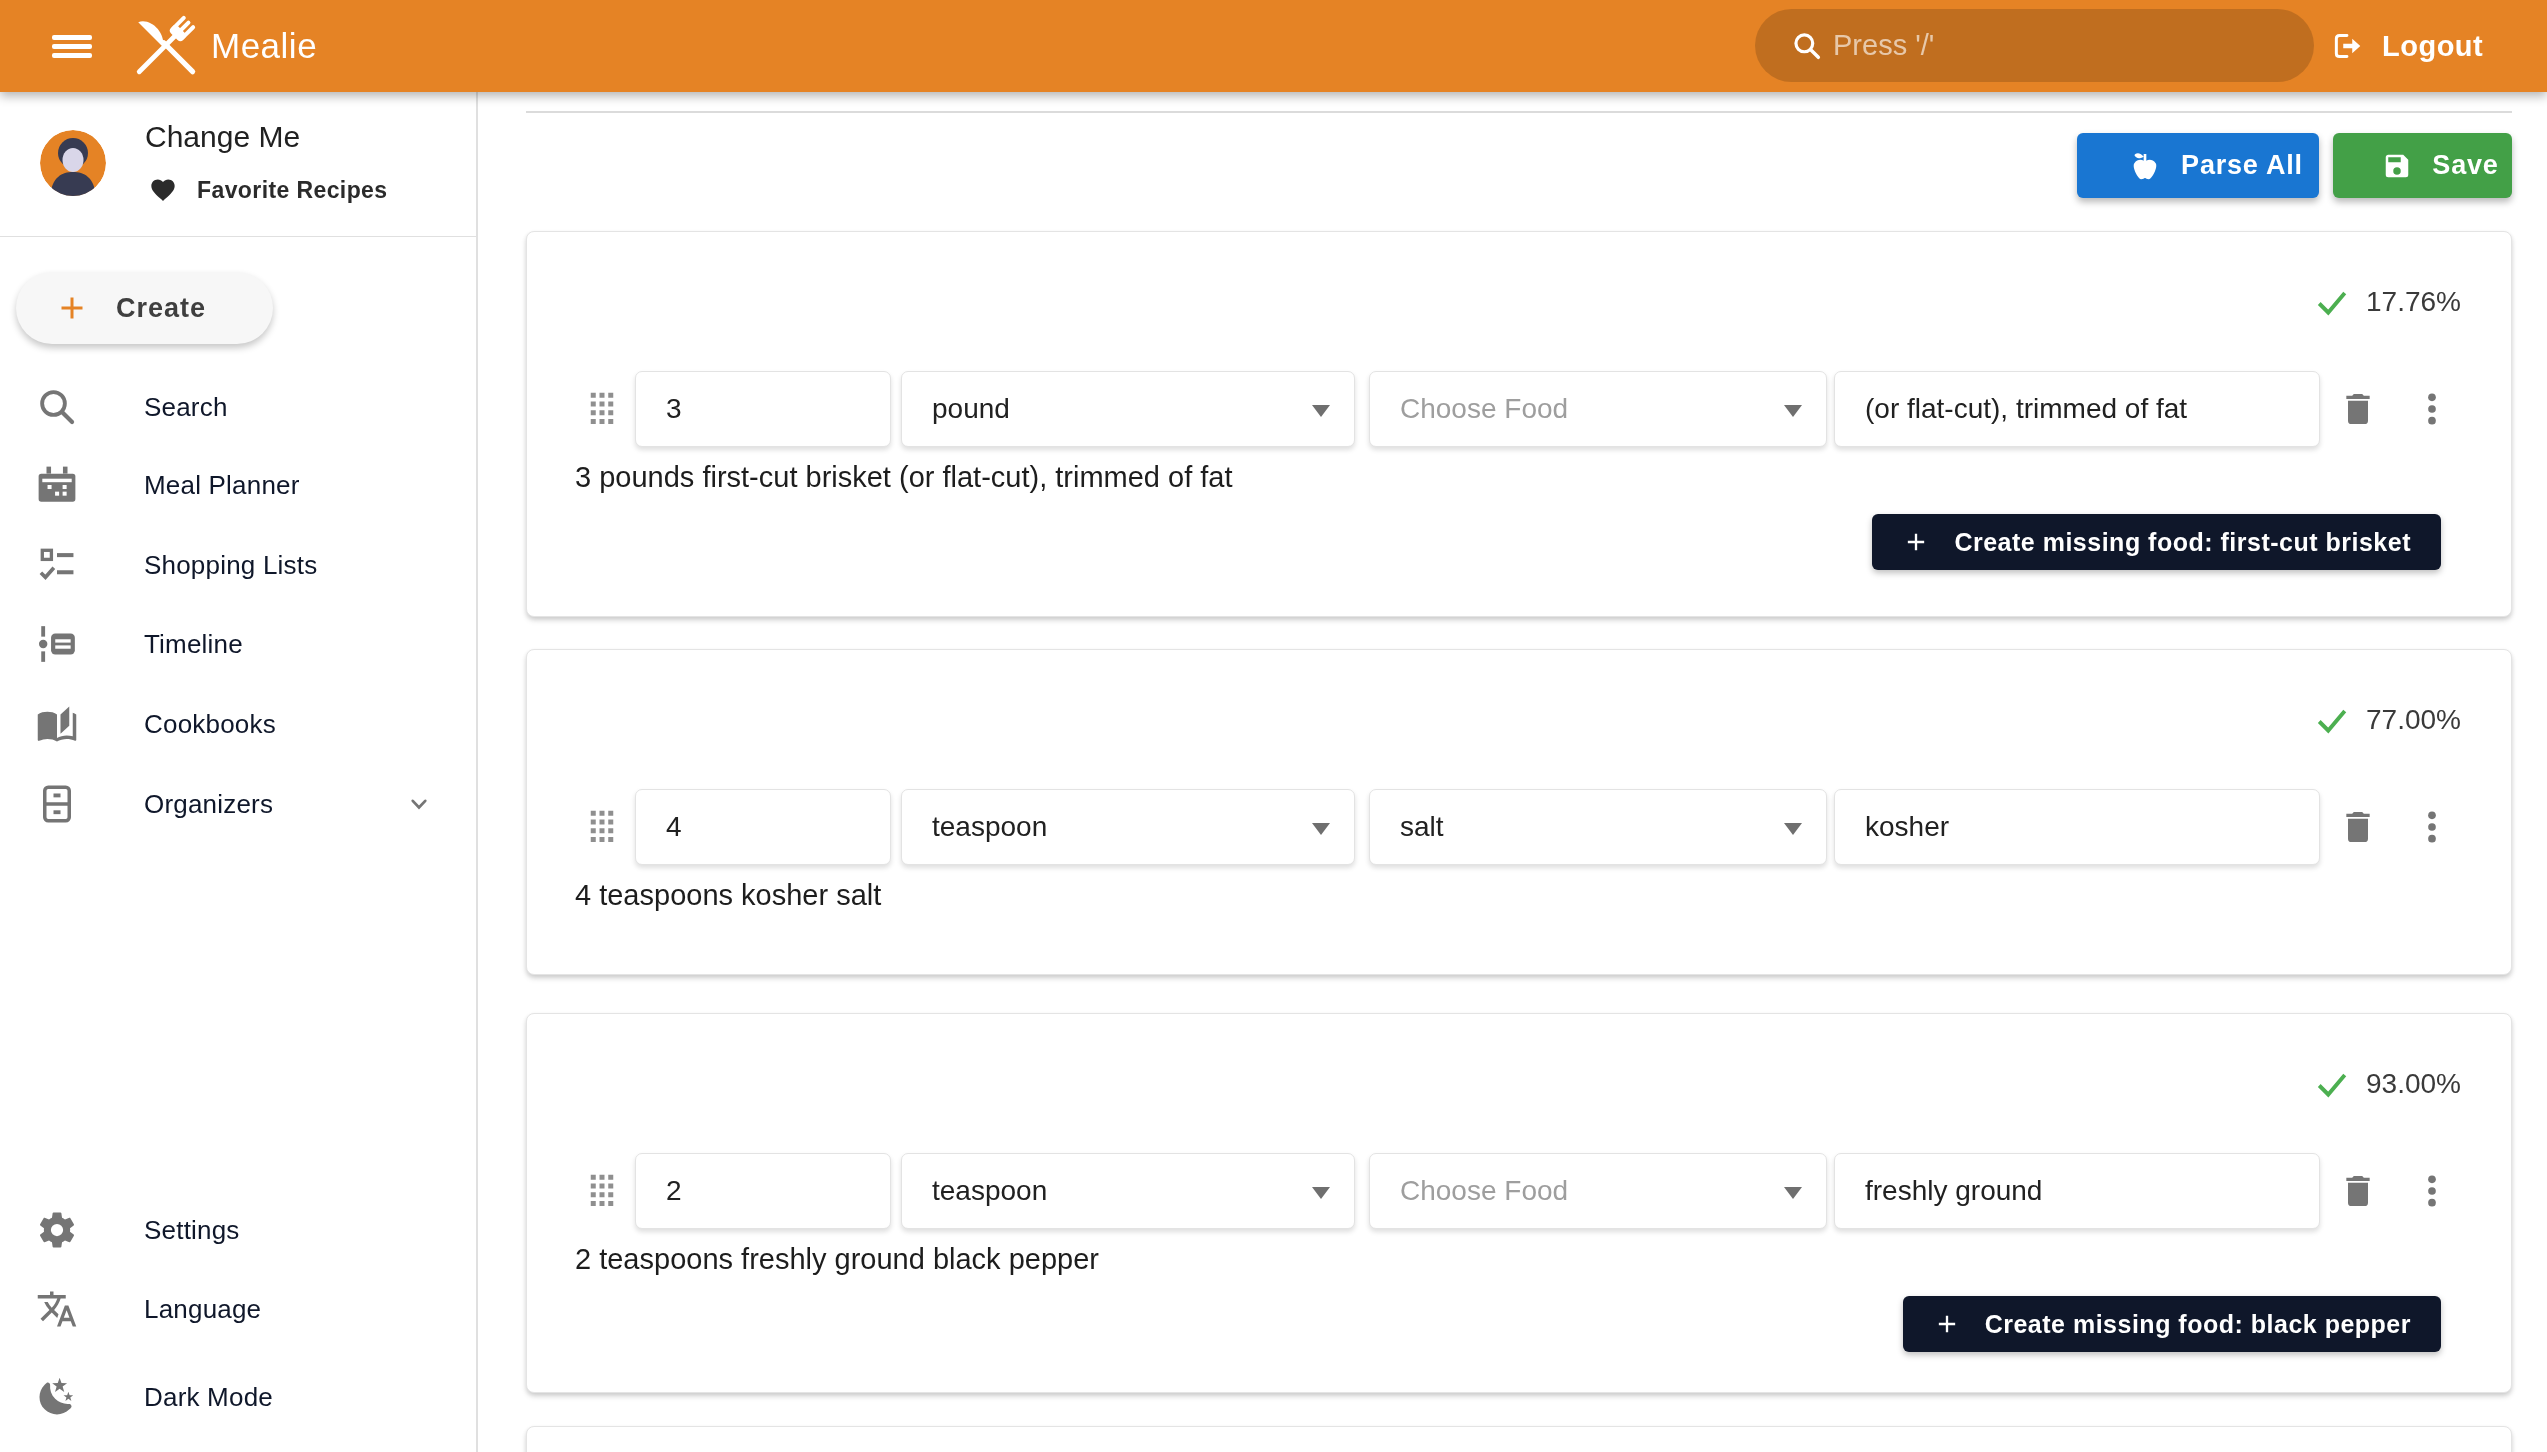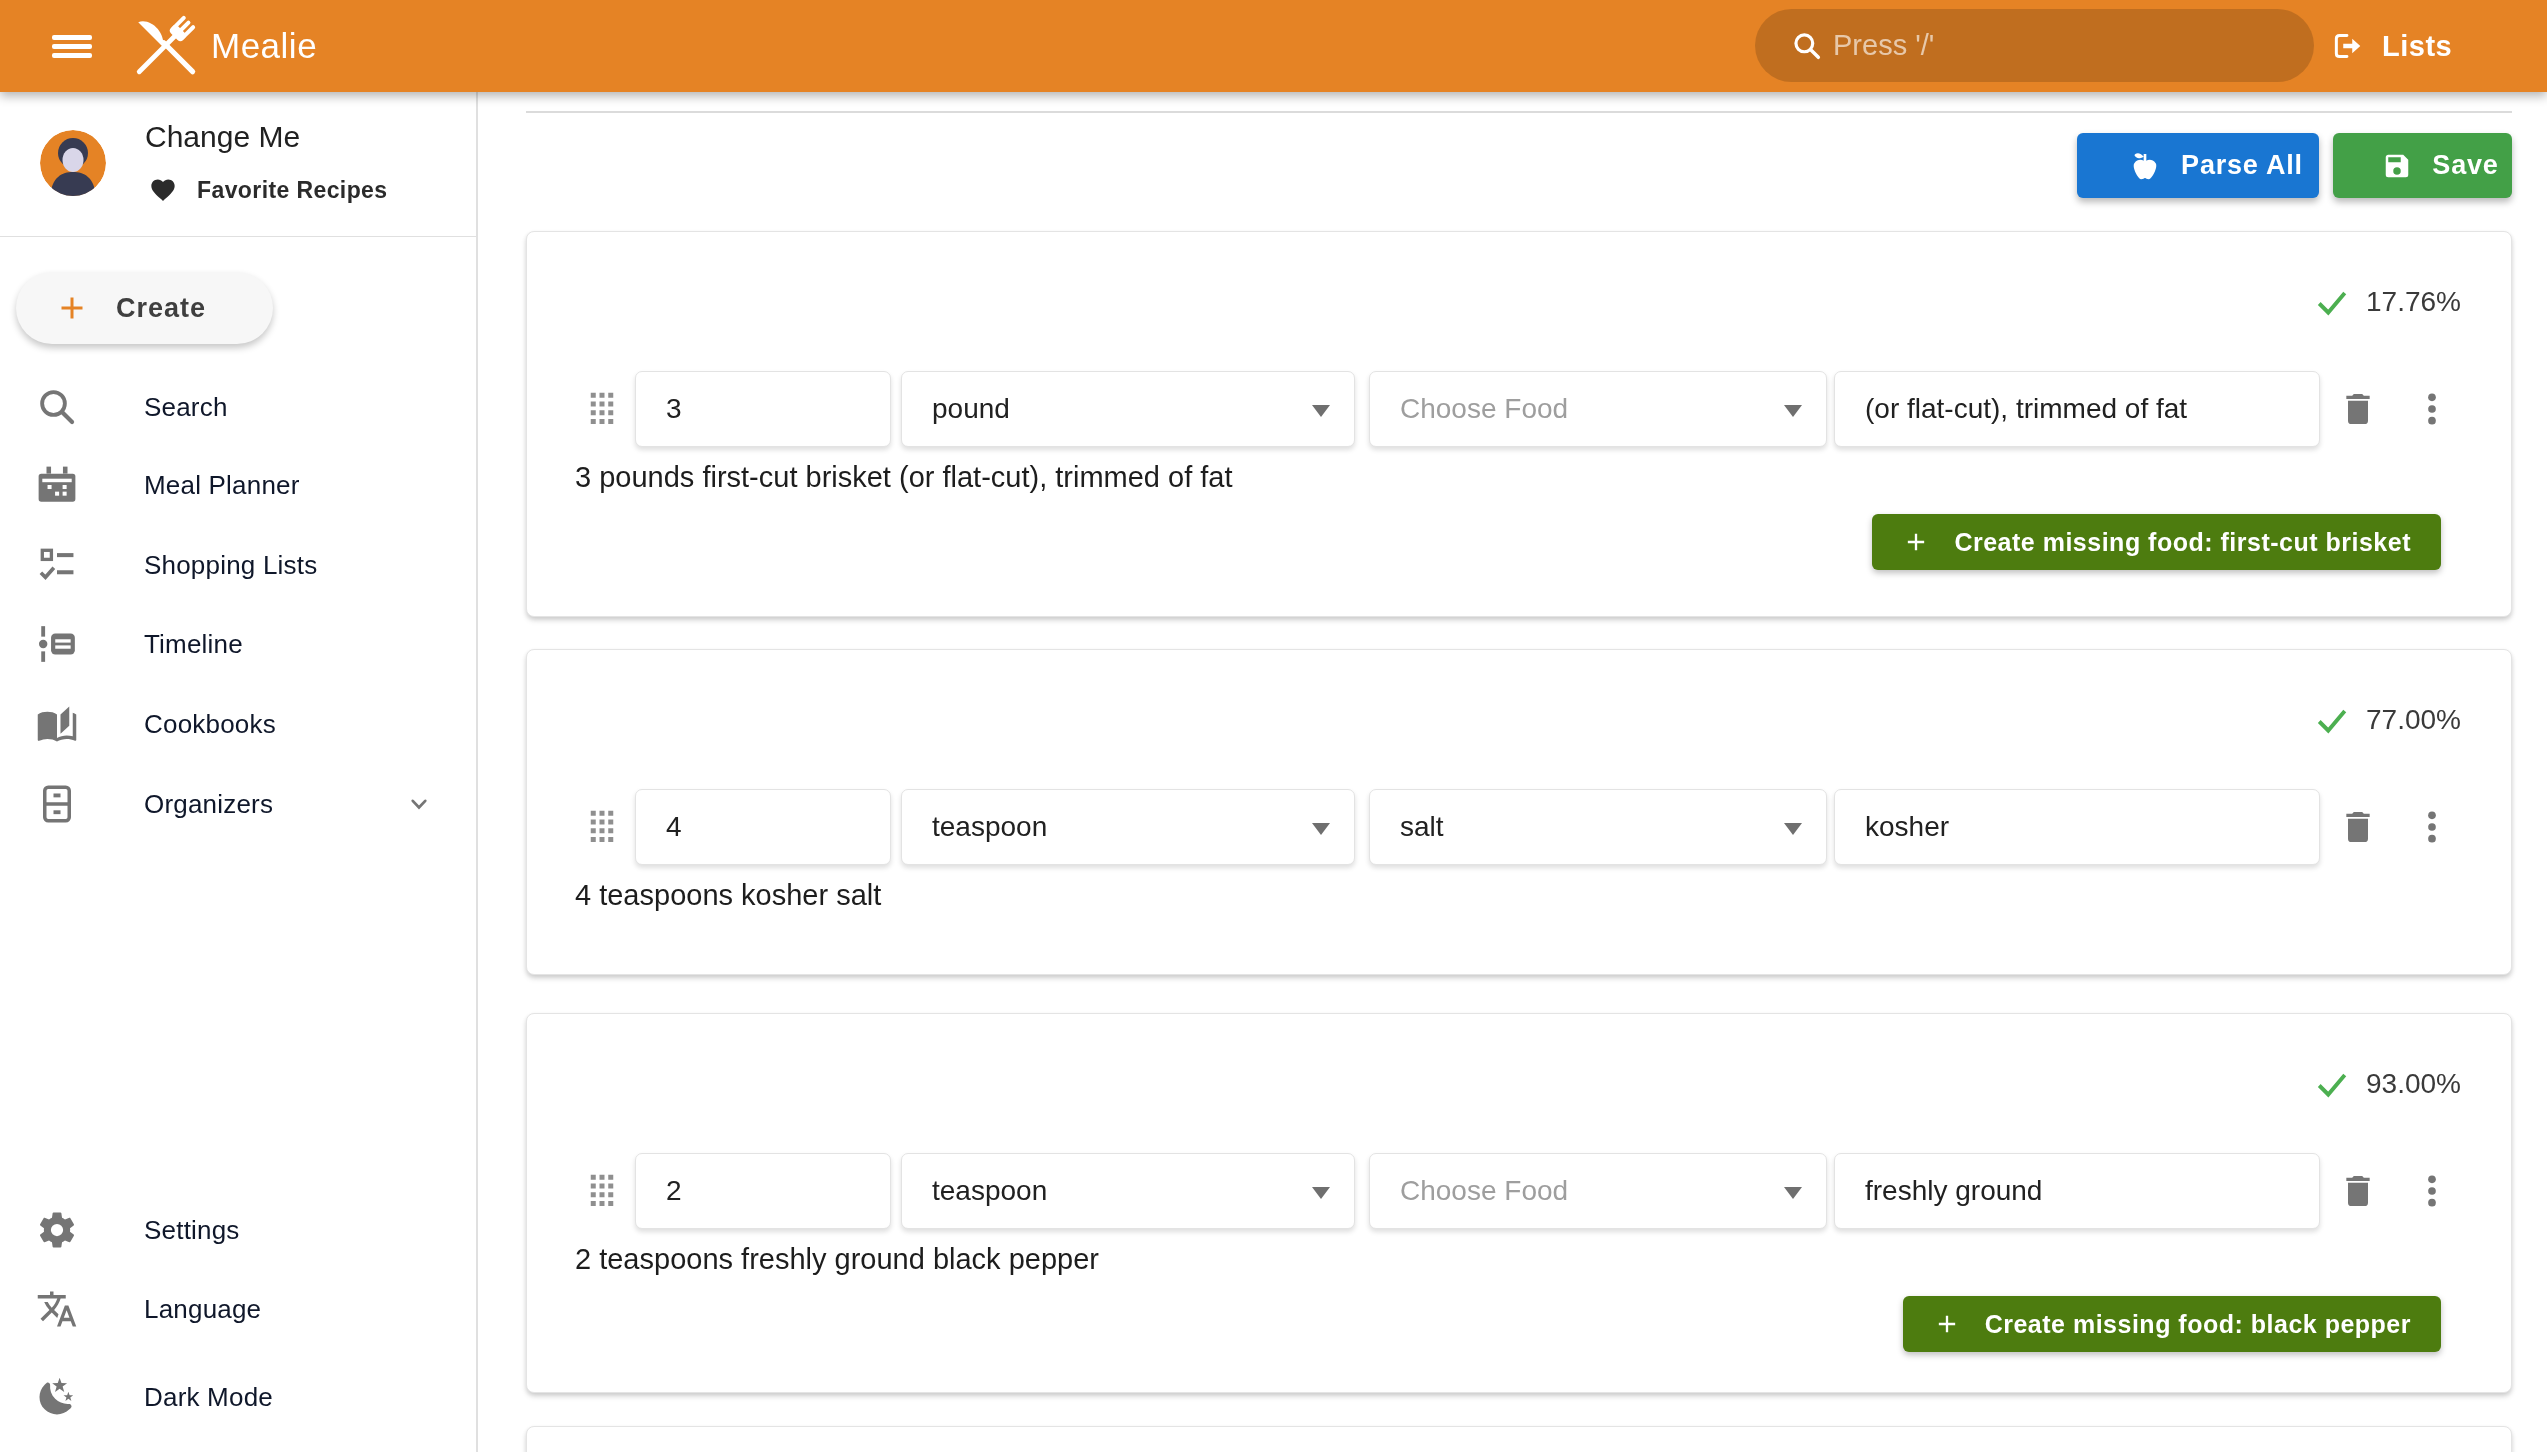--- a/index.html
+++ b/index.html
@@ -74,21 +74,21 @@
   .f-note { left:1307px; width:486px; }
   .sel-val { margin-left:30px; }
   .sel-val.placeholder { color:#9E9E9E; }
   .sel-arrow { position:absolute; right:24px; top:33px; width:0; height:0;
                border-left:9px solid transparent; border-right:9px solid transparent; border-top:12px solid #6F6F6F; }
   .row-icon { position:absolute; top:18px; width:40px; height:40px; color:#757575; cursor:pointer; }
   .trash { left:1811px; } .dots { left:1885px; }
 
   .orig-text { position:absolute; left:48px; top:225px; font-size:29px; line-height:40px; color:#1D1D1D; }
 
-  .missing-btn { position:absolute; right:70px; top:282px; height:56px; border-radius:6px; background:#4d7c0f;
+  .missing-btn { position:absolute; right:70px; top:282px; height:56px; border-radius:6px; background:#0f172a;
                  display:flex; align-items:center; padding:0 30px; gap:24px; cursor:pointer;
                  box-shadow:0 3px 6px rgba(0,0,0,.25); border:none; }
   .missing-btn .lbl { color:#fff; font-size:25px; font-weight:700; letter-spacing:0.5px; }
 
   svg { display:block; }
 </style>
 </head>
 <body>
 
 <div class="header">
@@ -120,21 +120,21 @@
       <line x1="14.8" y1="14.8" x2="20.5" y2="20.5" stroke="#fff" stroke-width="2.6" stroke-linecap="round"></line>
     </svg>
     <span class="search-ph">Press '/'</span>
   </div>
 
   <div class="logout">
     <svg width="36" height="36" viewBox="0 0 34 34">
       <path d="M16,7 H9 Q6,7 6,10 V24 Q6,27 9,27 H16" fill="none" stroke="#fff" stroke-width="2.8" stroke-linecap="round"></path>
       <path d="M12.5,14.8 h8.5 v-4.6 l7.6,6.8 l-7.6,6.8 v-4.6 h-8.5 z" fill="#fff"></path>
     </svg>
-    <span class="lbl">Lists</span>
+    <span class="lbl">Logout</span>
   </div>
 </div>
 
 <div class="sidebar">
 
   <div class="avatar">
     <svg width="66" height="66" viewBox="0 0 66 66">
       <circle cx="33" cy="33" r="33" fill="#E58325"></circle>
       <circle cx="33" cy="23" r="15" fill="#373B52"></circle>
       <ellipse cx="33" cy="30" rx="10.5" ry="12" fill="#D9D6E9"></ellipse>

